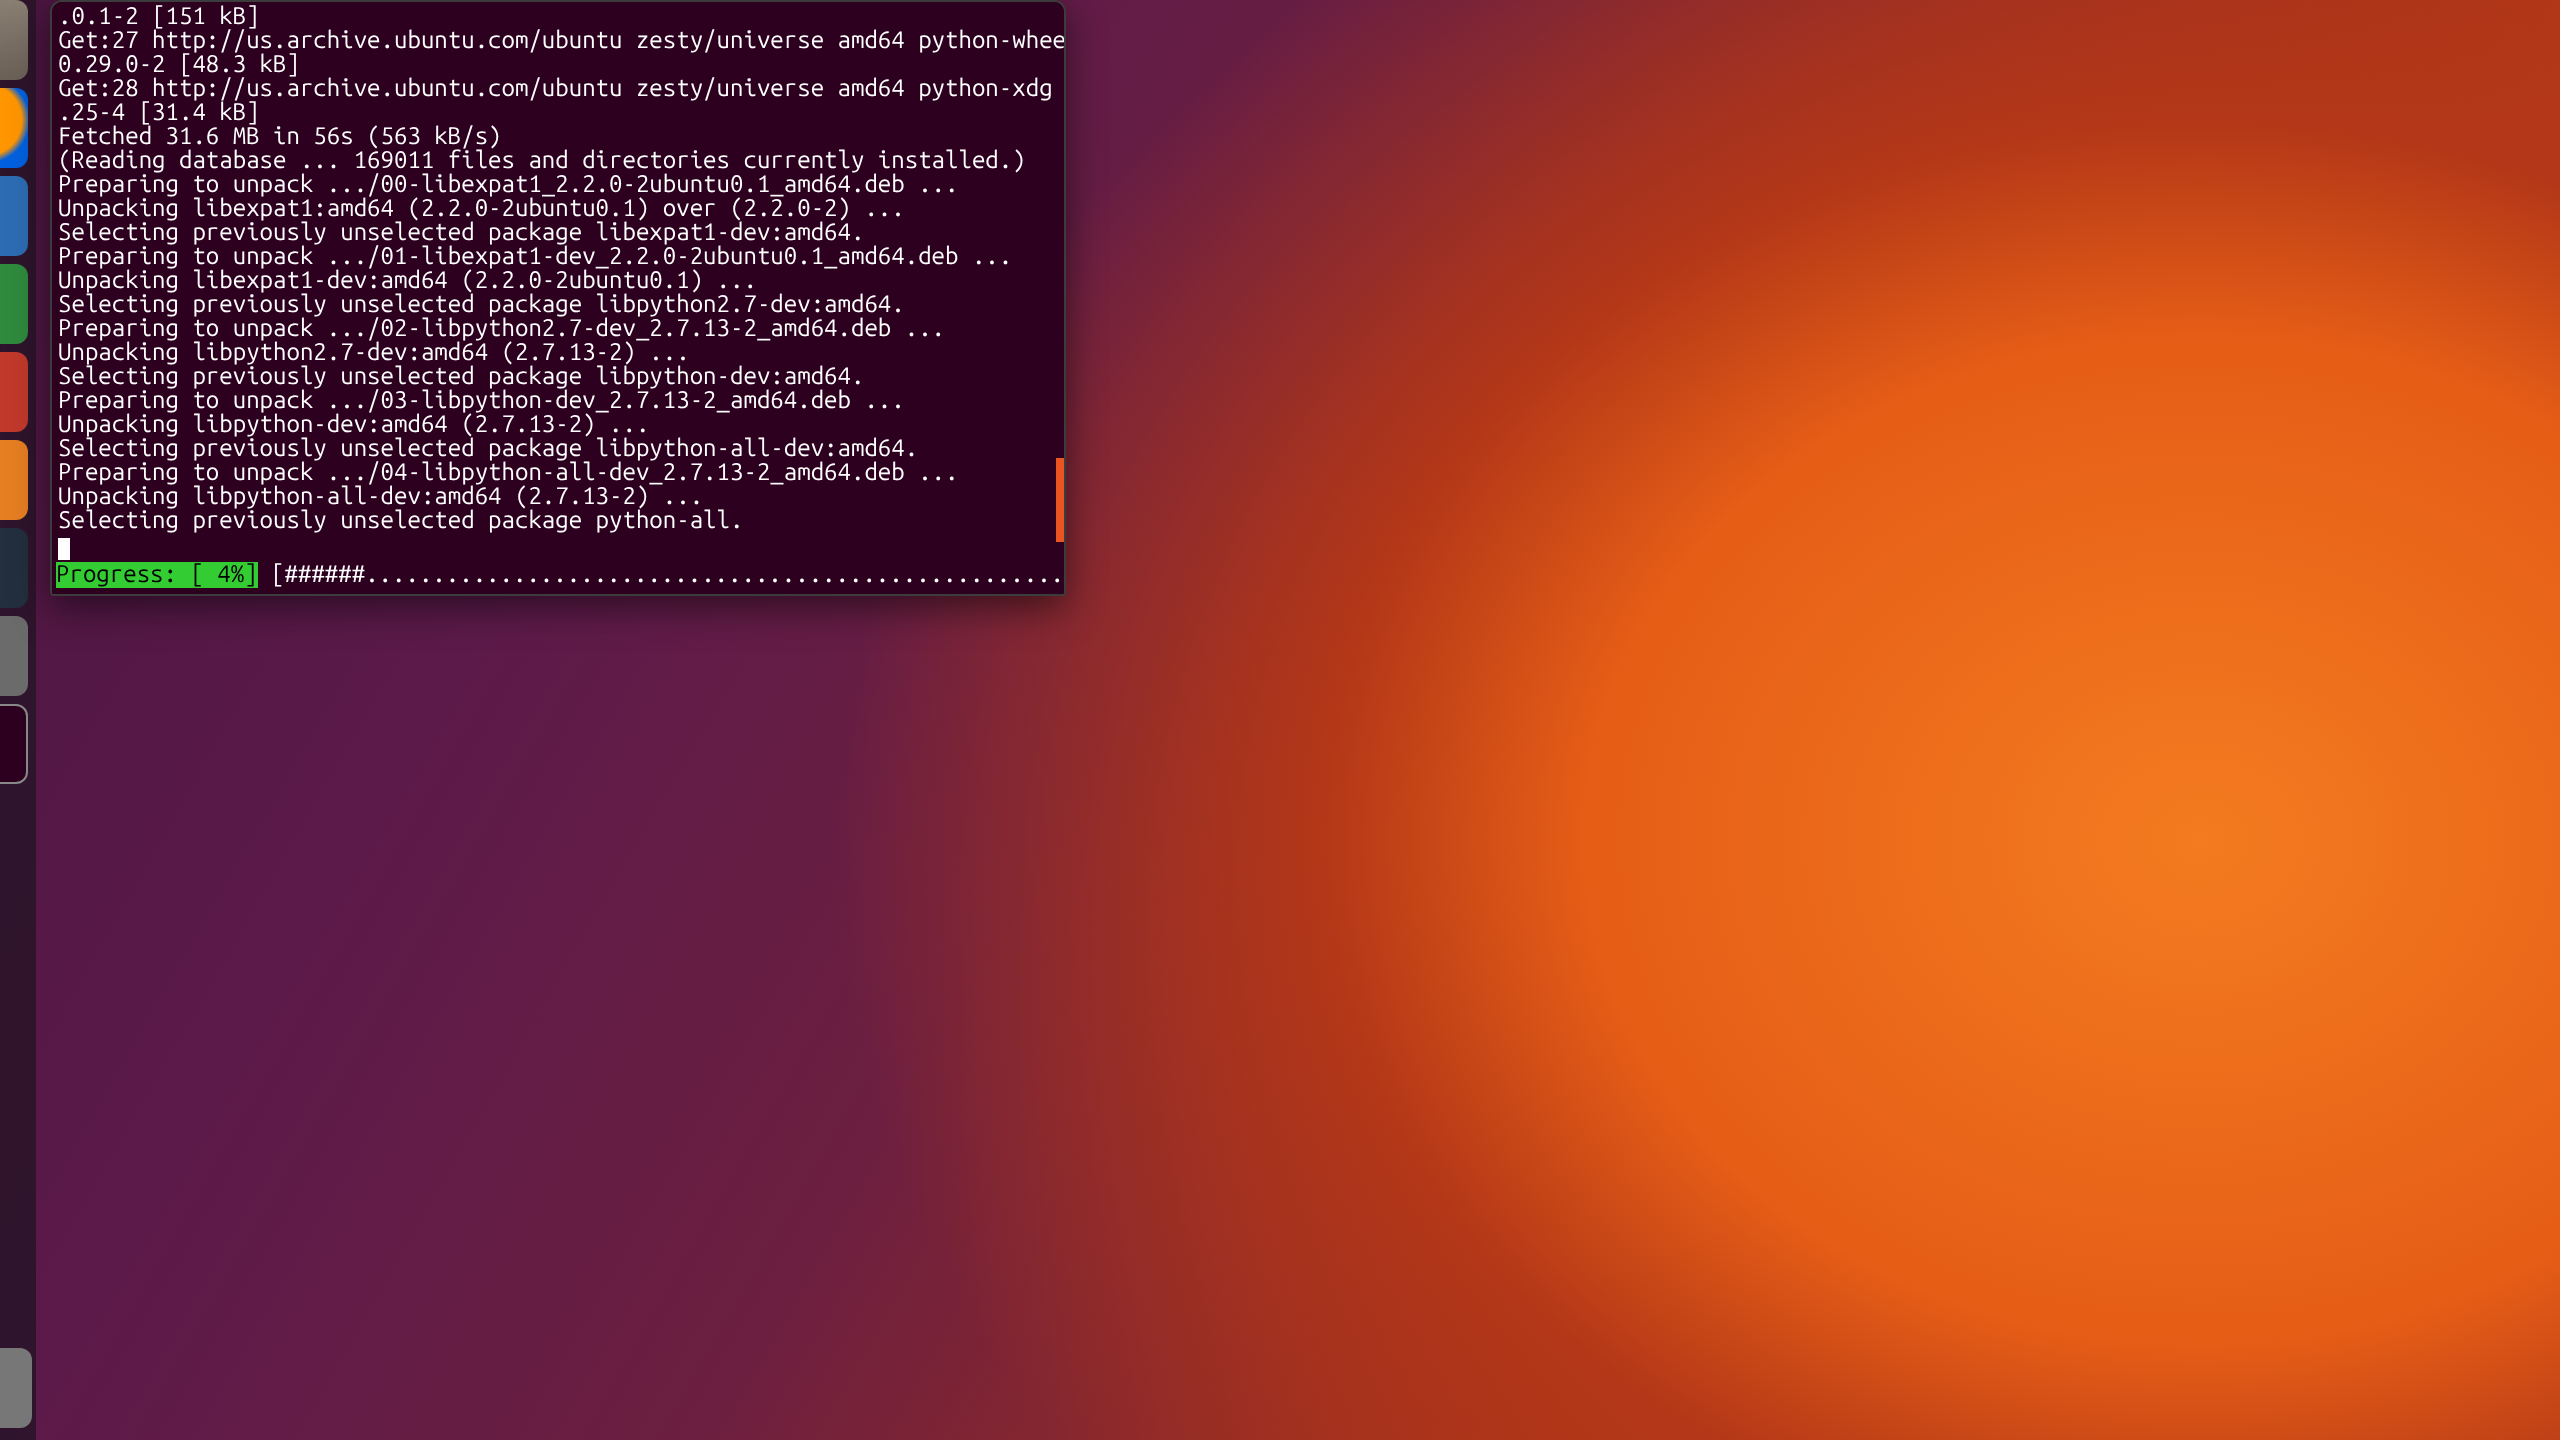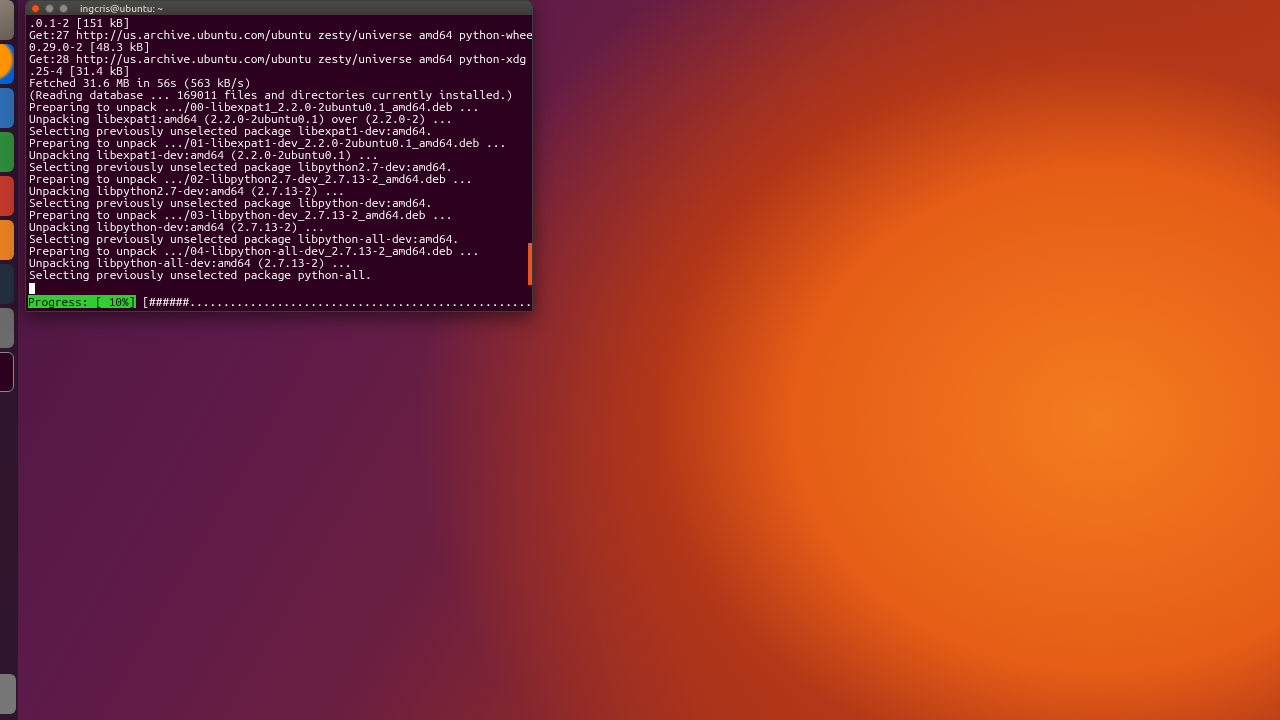--- a/index.html
+++ b/index.html
@@ -158,28 +158,20 @@
   <div class="launcher-item ico-software"></div>
   <div class="launcher-item ico-amazon">a</div>
   <div class="launcher-item ico-settings"></div>
   <div class="launcher-item ico-terminal"></div>
   <div class="launcher-bottom">
     <div class="launcher-item ico-trash"></div>
   </div>
 </div>
 
 <div class="terminal-window">
-  <div class="titlebar">
-    <div class="win-btns">
-      <div class="win-btn btn-close"></div>
-      <div class="win-btn btn-min"></div>
-      <div class="win-btn btn-max"></div>
-    </div>
-    <span class="title-text">ingcris@ubuntu: ~</span>
-  </div>
 
   <div class="terminal-body">
     <pre class="term" id="term-output">.0.1-2 [151 kB]
 Get:27 http://us.archive.ubuntu.com/ubuntu zesty/universe amd64 python-wheel all 
 0.29.0-2 [48.3 kB]
 Get:28 http://us.archive.ubuntu.com/ubuntu zesty/universe amd64 python-xdg all 0
 .25-4 [31.4 kB]
 Fetched 31.6 MB in 56s (563 kB/s)
 (Reading database ... 169011 files and directories currently installed.)
 Preparing to unpack .../00-libexpat1_2.2.0-2ubuntu0.1_amd64.deb ...
@@ -191,16 +183,16 @@
 Preparing to unpack .../02-libpython2.7-dev_2.7.13-2_amd64.deb ...
 Unpacking libpython2.7-dev:amd64 (2.7.13-2) ...
 Selecting previously unselected package libpython-dev:amd64.
 Preparing to unpack .../03-libpython-dev_2.7.13-2_amd64.deb ...
 Unpacking libpython-dev:amd64 (2.7.13-2) ...
 Selecting previously unselected package libpython-all-dev:amd64.
 Preparing to unpack .../04-libpython-all-dev_2.7.13-2_amd64.deb ...
 Unpacking libpython-all-dev:amd64 (2.7.13-2) ...
 Selecting previously unselected package python-all.</pre>
     <pre class="term"><span class="cursor"></span></pre>
-    <div class="progress-line"><span class="progress-label">Progress: [ 10%]</span><span> [######....................................................] </span></div>
+    <div class="progress-line"><span class="progress-label">Progress: [ 4%]</span><span> [######....................................................] </span></div>
     <div class="scrollbar-thumb"></div>
   </div>
 </div>
 
 </body></html>

